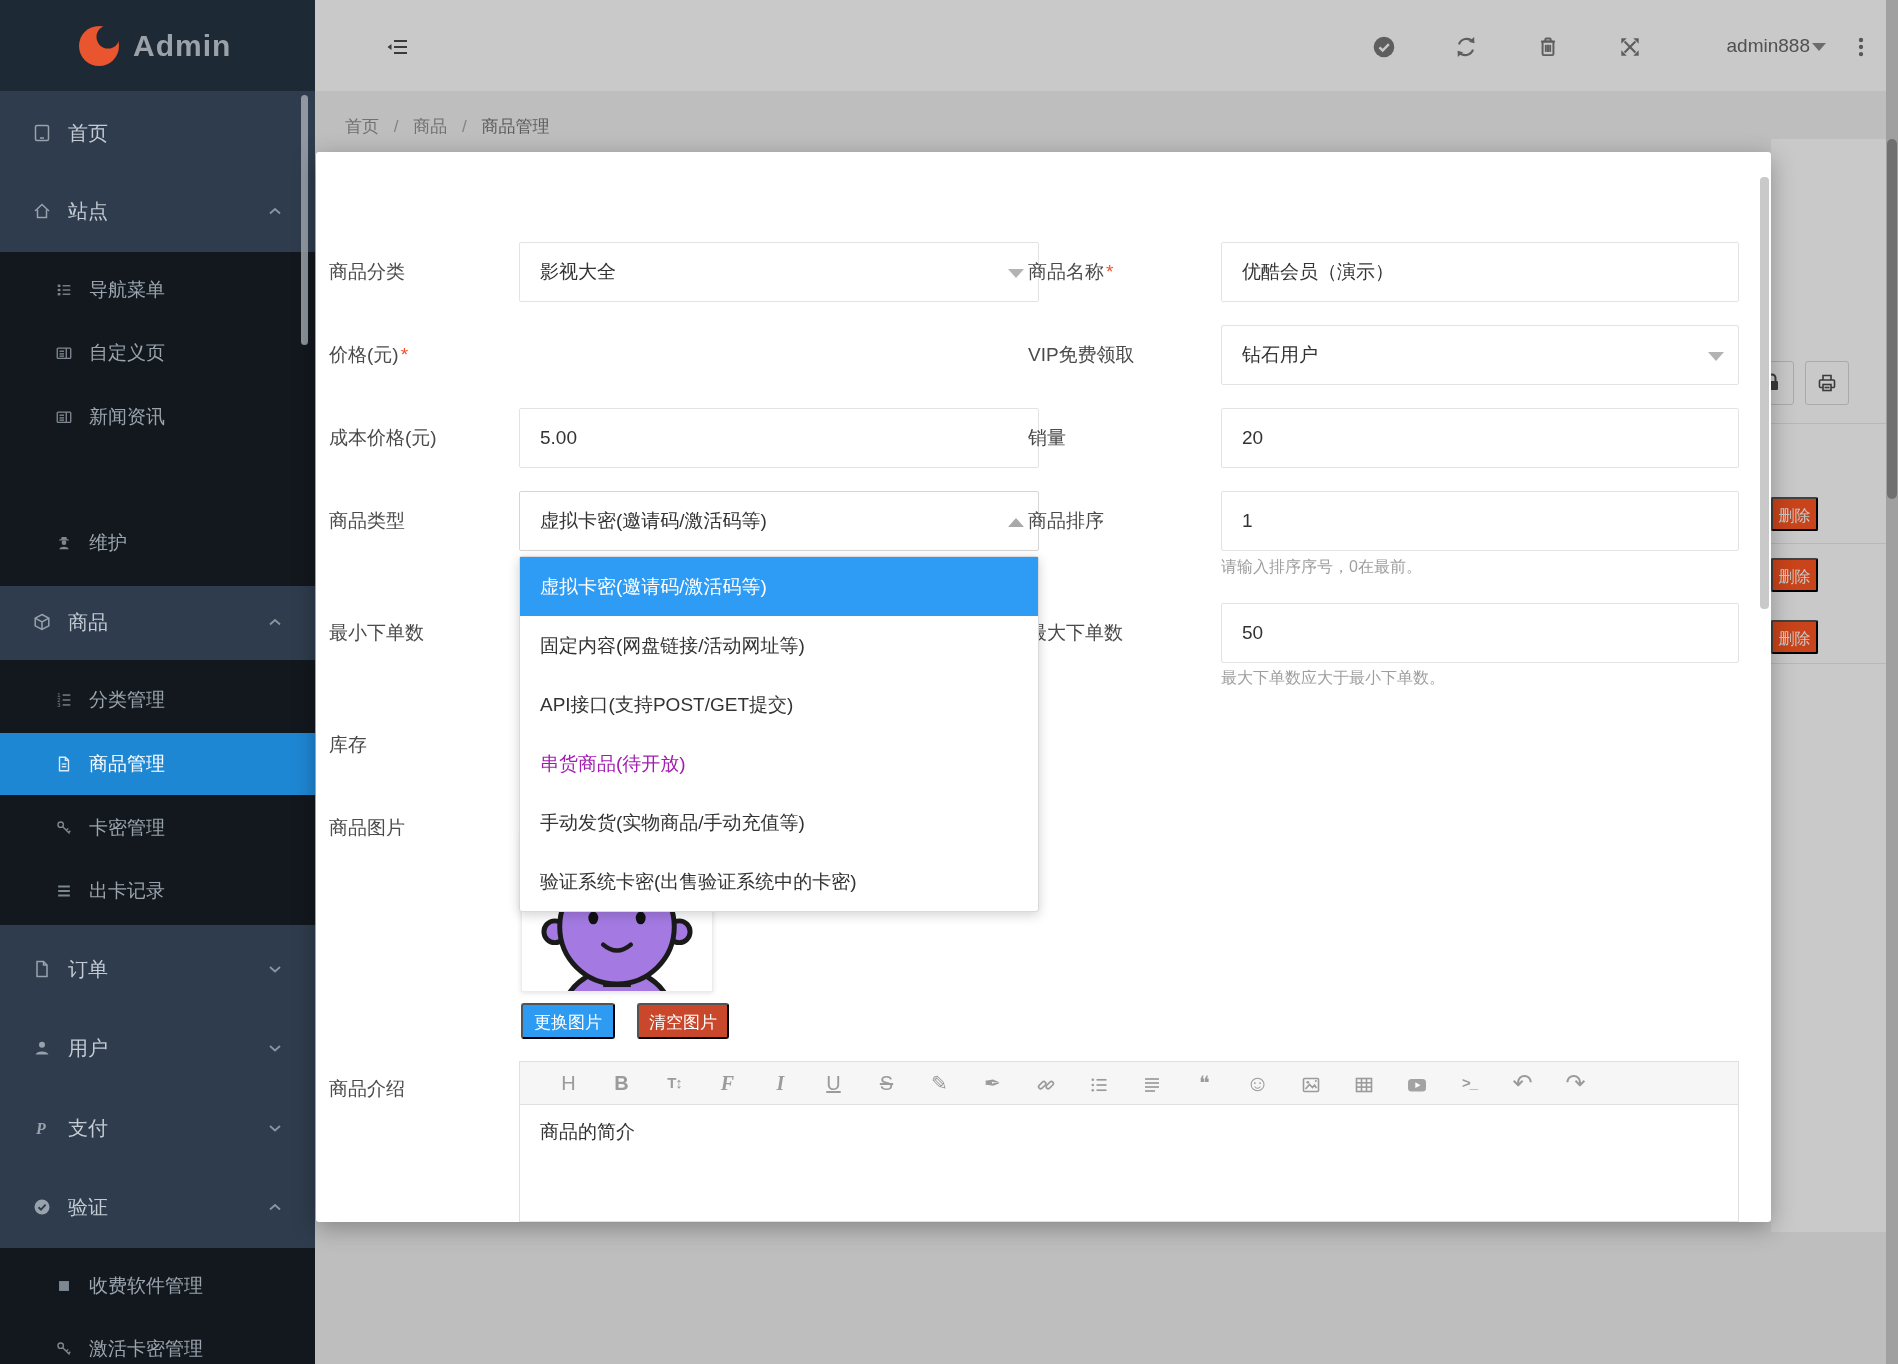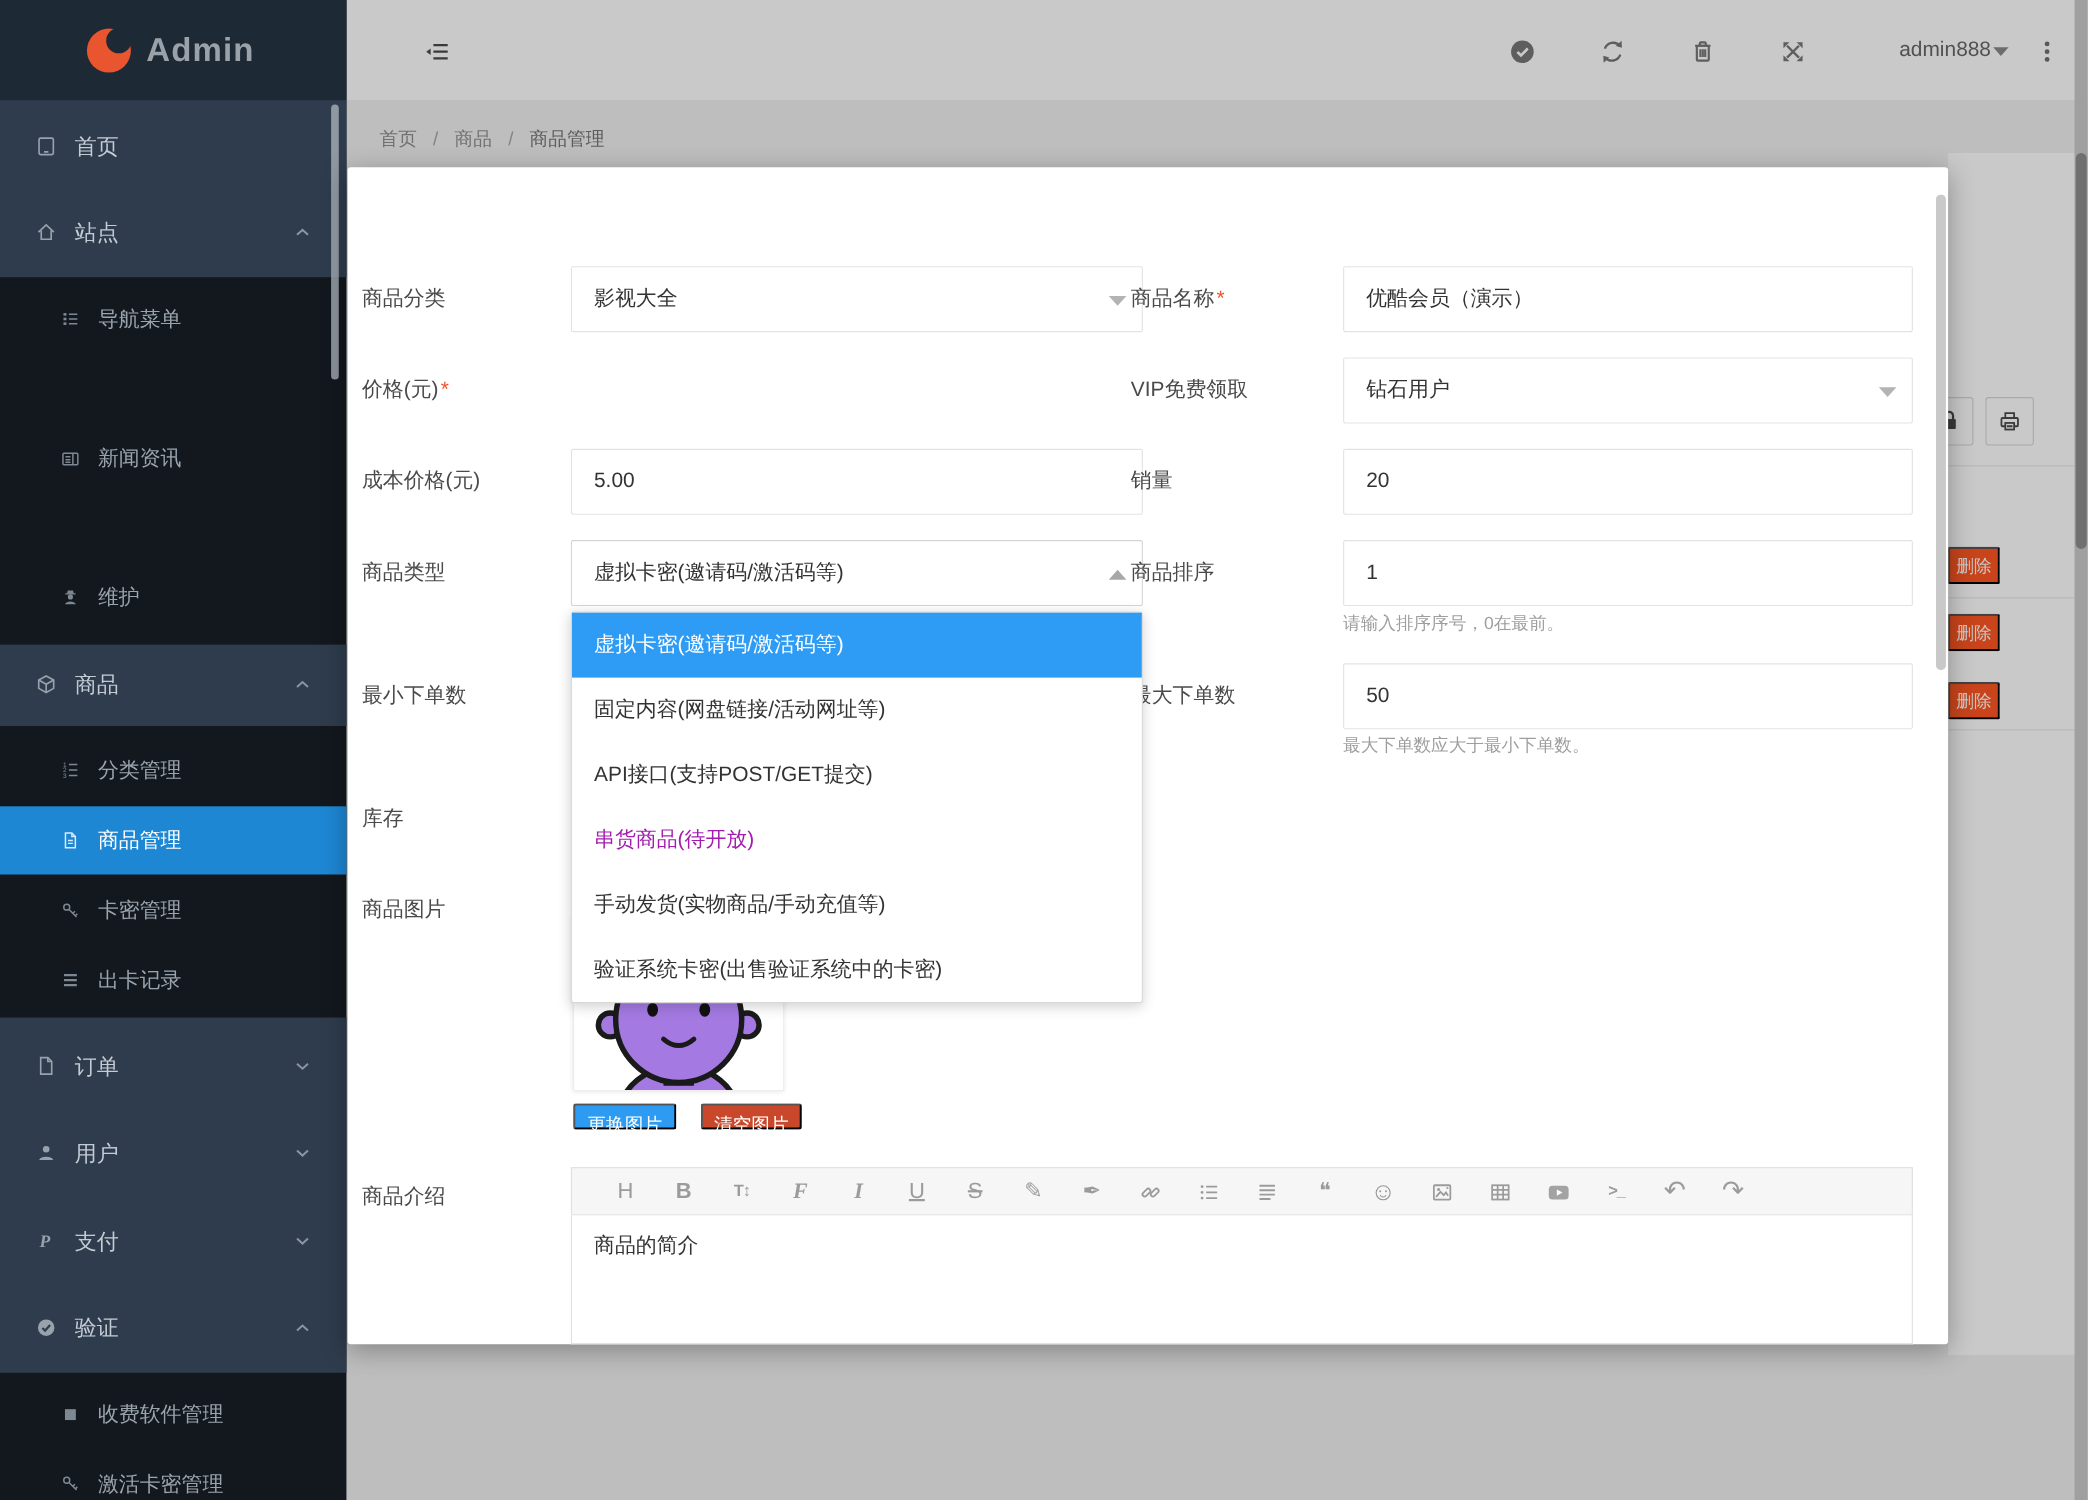--- a/index.html
+++ b/index.html
@@ -52,21 +52,21 @@
 .fl{left:203px;width:520px}
 .fr{left:905px;width:518px}
 .caret-dn{position:absolute;width:0;height:0;border-left:8px solid transparent;border-right:8px solid transparent;border-top:9px solid #b3b3b3}
 .caret-up{position:absolute;width:0;height:0;border-left:8px solid transparent;border-right:8px solid transparent;border-bottom:9px solid #a8a8a8}
 .help{position:absolute;left:905px;font-size:16px;color:#9e9e9e}
 #type-dropdown{position:absolute;left:203px;top:404px;width:520px;background:#fff;border:1px solid #d9d9d9;border-radius:3px;box-shadow:0 3px 12px rgba(0,0,0,.18);z-index:6}
 .opt{height:59px;line-height:59px;padding-left:20px;font-size:19px;color:#333;cursor:pointer;white-space:nowrap}
 .opt.sel-opt{background:#2e9cf5;color:#fff}
 .opt.dis{color:#a21caf;cursor:default}
 #image-box{position:absolute;left:205px;top:680px;width:192px;height:160px;background:#fff;border:1px solid #ececec;box-shadow:0 1px 5px rgba(0,0,0,.12)}
-.img-btn{position:absolute;top:851px;height:24px;border-radius:3px;color:#fff;font-size:17px;line-height:36px;cursor:pointer}
+.img-btn{position:absolute;top:851px;height:36px;border-radius:3px;color:#fff;font-size:17px;line-height:36px;cursor:pointer}
 #btn-replace{left:205px;width:94px;background:#2e9bf3}
 #btn-clear{left:321px;width:92px;background:#c9472a}
 #editor{position:absolute;left:203px;top:909px;width:1220px;height:161px}
 #editor-toolbar{position:absolute;left:0;top:0;width:1220px;height:44px;background:#f6f6f6;border:1px solid #e0e0e0;display:flex;align-items:center;padding-left:22px}
 .tb-ic{width:53px;text-align:center;font-size:20px;color:#9b9b9b;cursor:pointer;line-height:42px}
 .tb-ic.serifit{font-family:"Liberation Serif",serif;font-style:italic;font-weight:bold}
 .tb-ic.un{text-decoration:underline}
 .tb-ic.st{text-decoration:line-through}
 .tb-ic.sm{font-size:15px;font-weight:bold;letter-spacing:-1px}
 .tb-ic svg{vertical-align:middle}
@@ -124,20 +124,32 @@
           <rect x="3" y="8.7" width="3" height="2.6" fill="currentColor" stroke="none"></rect>
           <rect x="3" y="13.4" width="3" height="2.6" fill="currentColor" stroke="none"></rect>
           <line x1="8.5" y1="5.3" x2="17" y2="5.3"></line>
           <line x1="8.5" y1="10" x2="17" y2="10"></line>
           <line x1="8.5" y1="14.7" x2="17" y2="14.7"></line>
         </svg>
       </span>
     <span class="s-lb">导航菜单</span>
   </div>
 
+  <div class="s-item sub" style="top:322px">
+    <span class="s-ic">
+        <svg width="18" height="18" viewBox="0 0 20 20" fill="none" stroke="currentColor" stroke-width="1.5">
+          <rect x="2.5" y="4.5" width="15" height="11.5" rx="1"></rect>
+          <line x1="12.5" y1="4.5" x2="12.5" y2="16"></line>
+          <line x1="5" y1="8" x2="10" y2="8"></line>
+          <line x1="5" y1="11" x2="10" y2="11"></line>
+          <line x1="5" y1="13.5" x2="10" y2="13.5"></line>
+        </svg>
+      </span>
+    <span class="s-lb">自定义页</span>
+  </div>
 
   <div class="s-item sub" style="top:386px">
     <span class="s-ic">
         <svg width="18" height="18" viewBox="0 0 20 20" fill="none" stroke="currentColor" stroke-width="1.5">
           <rect x="2.5" y="4.5" width="15" height="11.5" rx="1"></rect>
           <line x1="12.5" y1="4.5" x2="12.5" y2="16"></line>
           <line x1="5" y1="8" x2="10" y2="8"></line>
           <line x1="5" y1="11" x2="10" y2="11"></line>
           <line x1="5" y1="13.5" x2="10" y2="13.5"></line>
         </svg>

